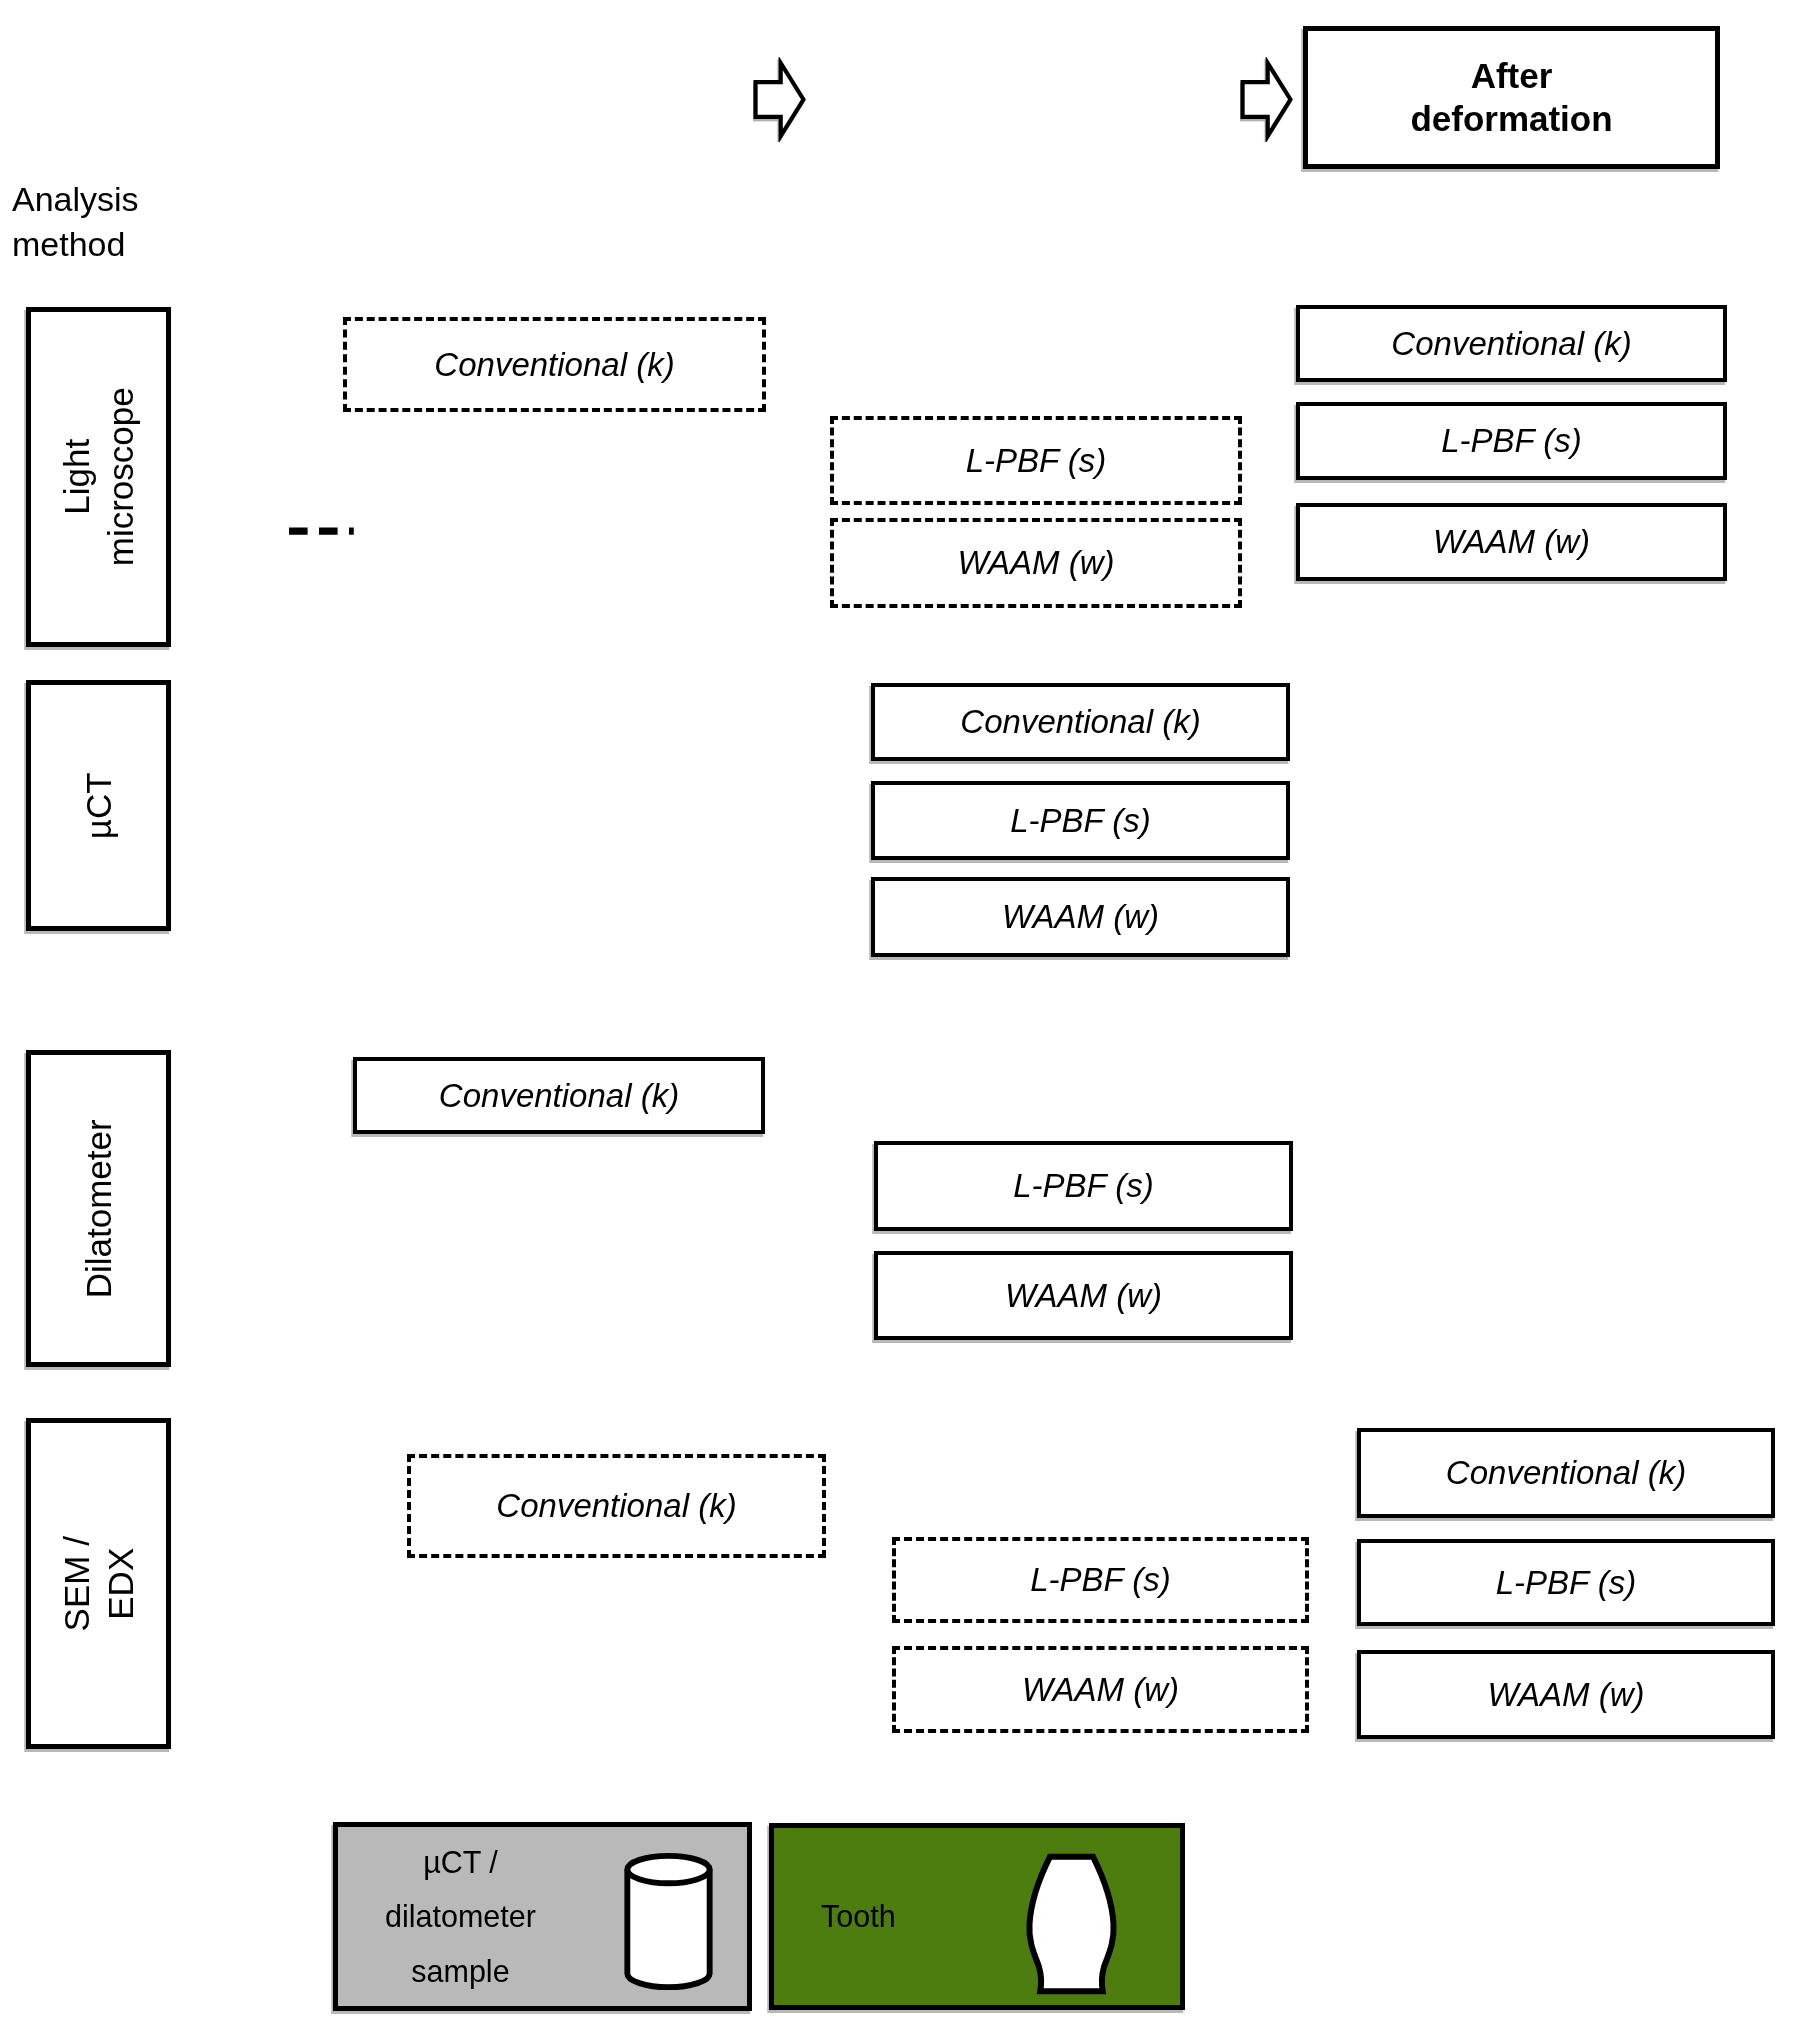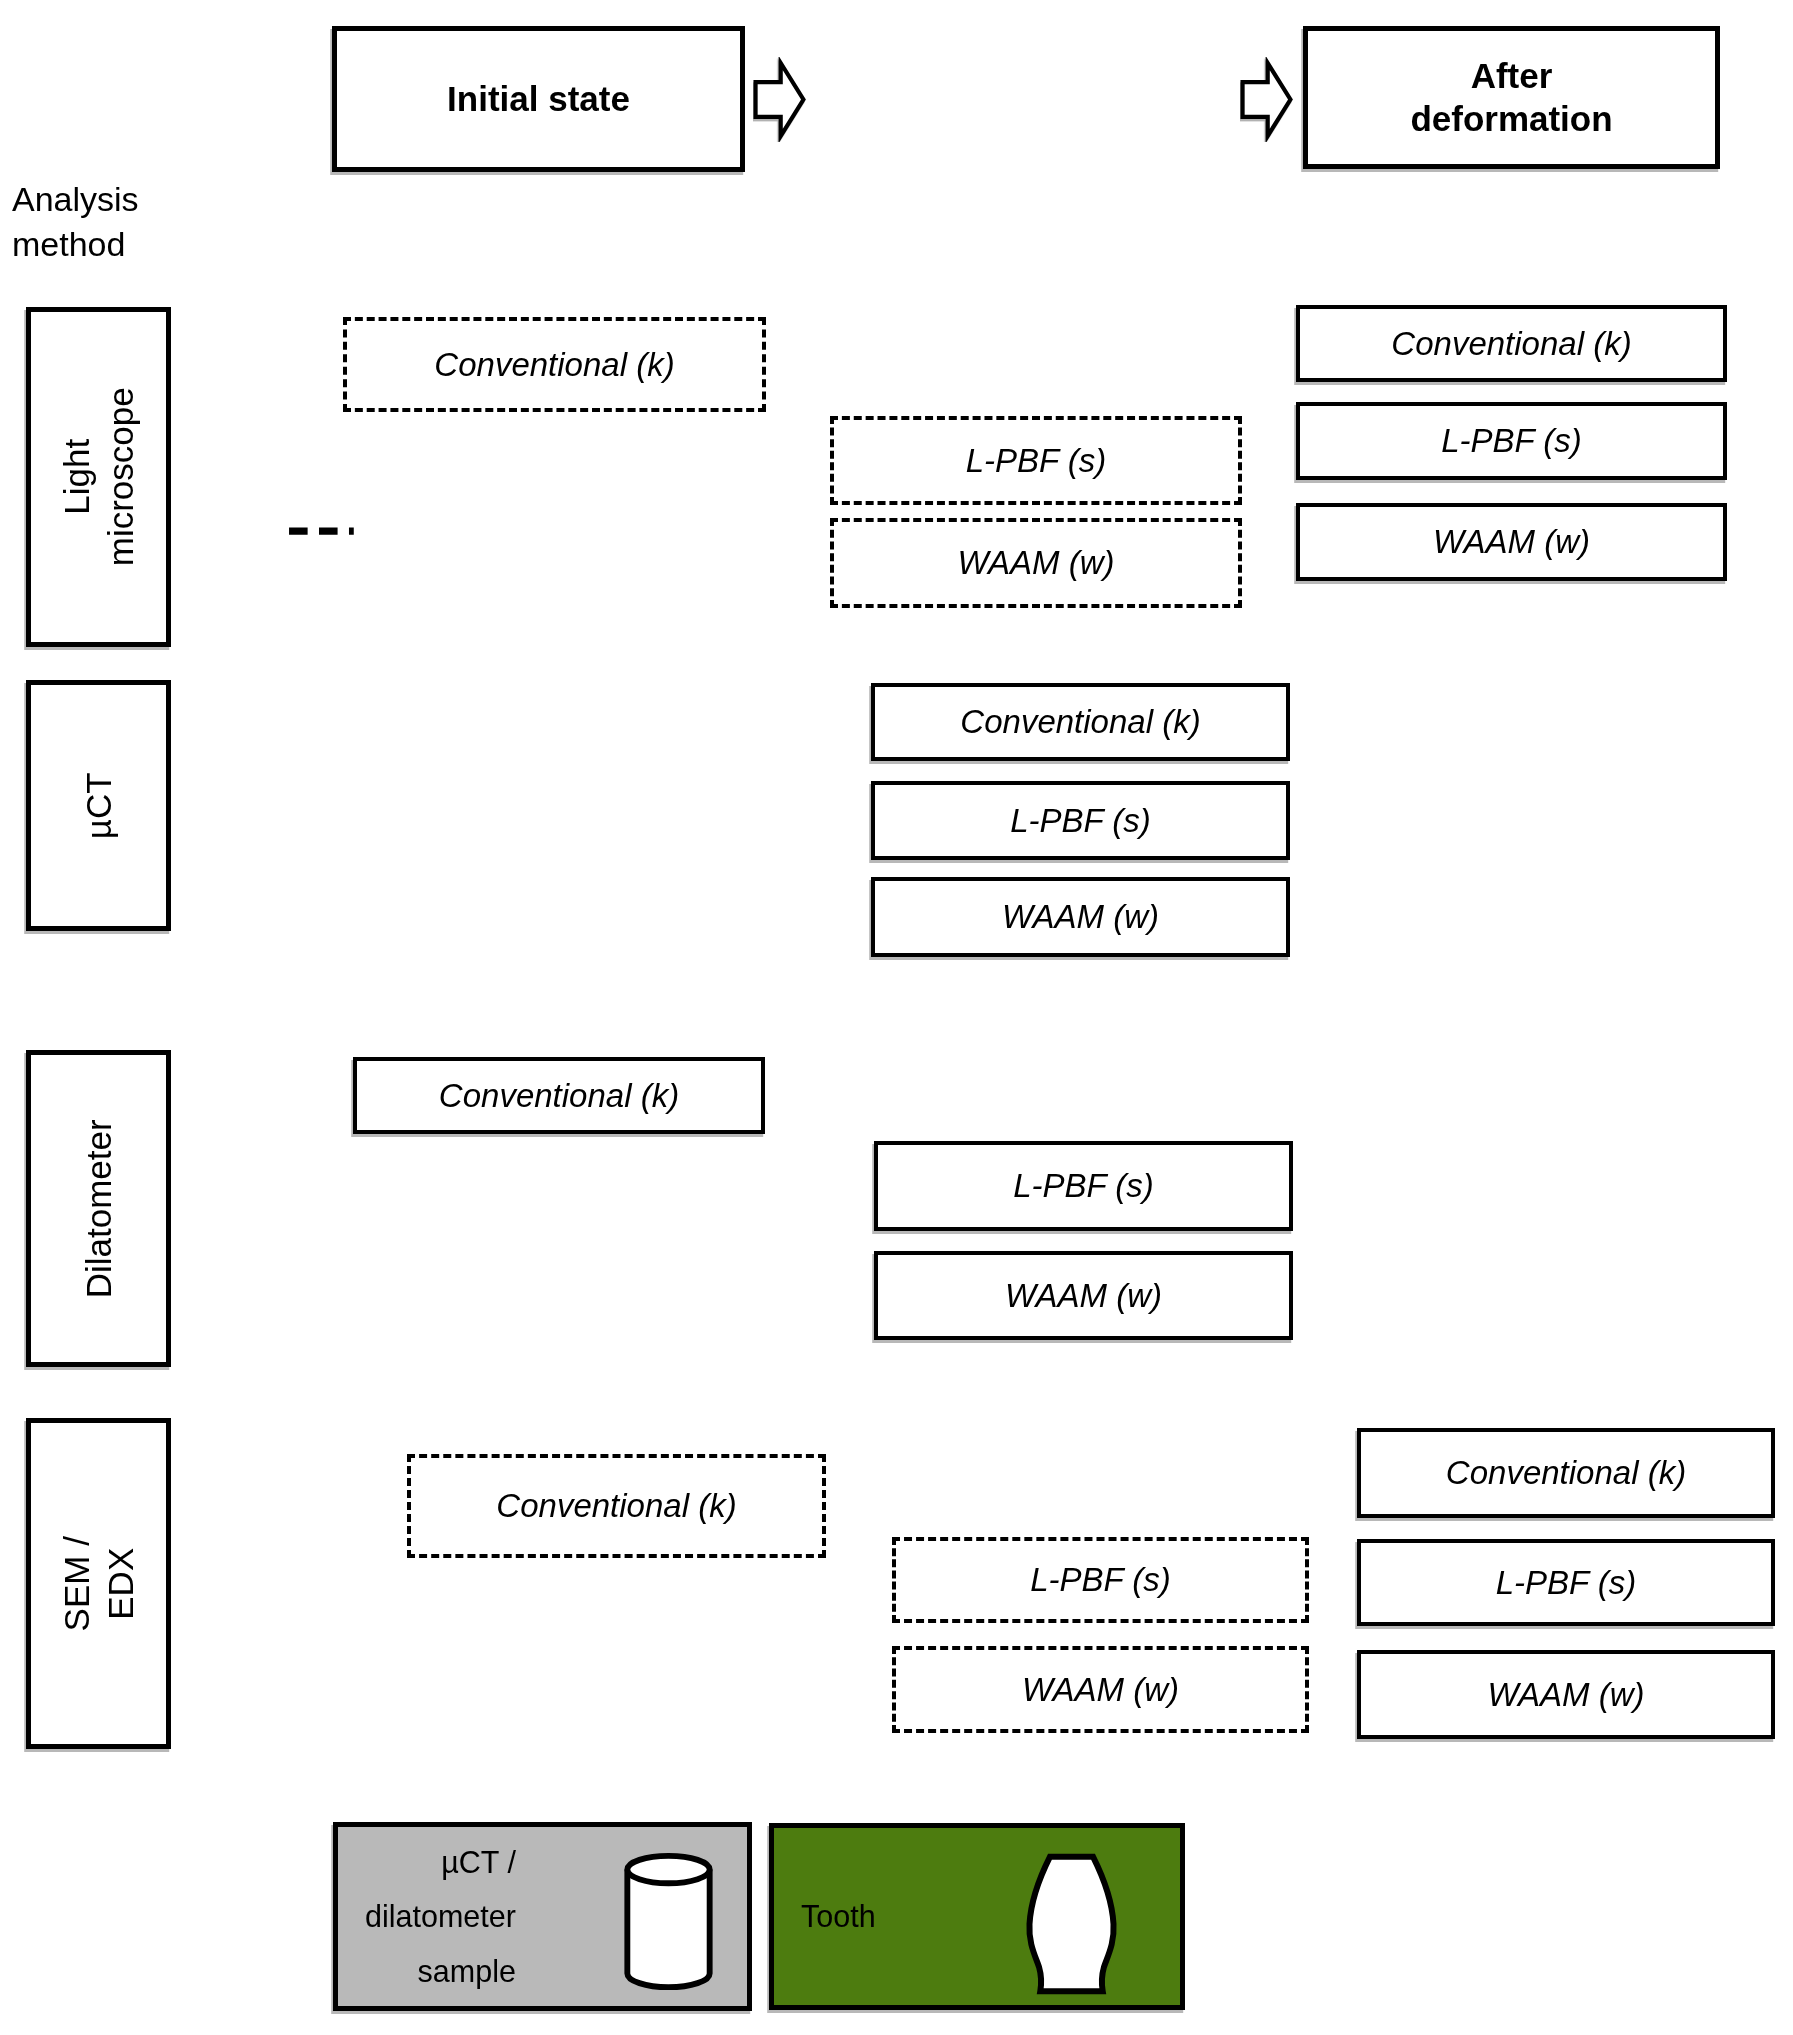--- a/index.html
+++ b/index.html
@@ -58,32 +58,31 @@
     position: absolute;
     border: 5.4px solid #000;
     box-sizing: border-box;
     display: flex;
     align-items: center;
   }
   .sample-label {
     font-size: 30.5px;
     line-height: 1.78;
     white-space: pre-line;
-    padding-left: 27px;
-    text-align: right;
+    padding-left: 47px;
+    text-align: center;
   }
   .icon-abs { position: absolute; }
   svg { display: block; }
 </style>
 </head>
 <body>
 
 <div class="canvas">
 
-  <div class="box hdr shadow" style="left:332px; top:26px; width:413px; height:146px;">Initial state</div>
 
   <svg class="icon-abs" style="left:753px; top:57px;" width="53" height="85" viewBox="0 0 88 142">
     <polygon points="4,42 46,42 46,10 84,71 46,132 46,100 4,100" fill="#ffffff" stroke="#000000" stroke-width="7" stroke-linejoin="miter" style="filter: drop-shadow(-2px 4px 0 rgba(0,0,0,0.3));"></polygon>
   </svg>
 
 
   <svg class="icon-abs" style="left:1240px; top:57px;" width="53" height="85" viewBox="0 0 88 142">
     <polygon points="4,42 46,42 46,10 84,71 46,132 46,100 4,100" fill="#ffffff" stroke="#000000" stroke-width="7" stroke-linejoin="miter" style="filter: drop-shadow(-2px 4px 0 rgba(0,0,0,0.3));"></polygon>
   </svg>
 

